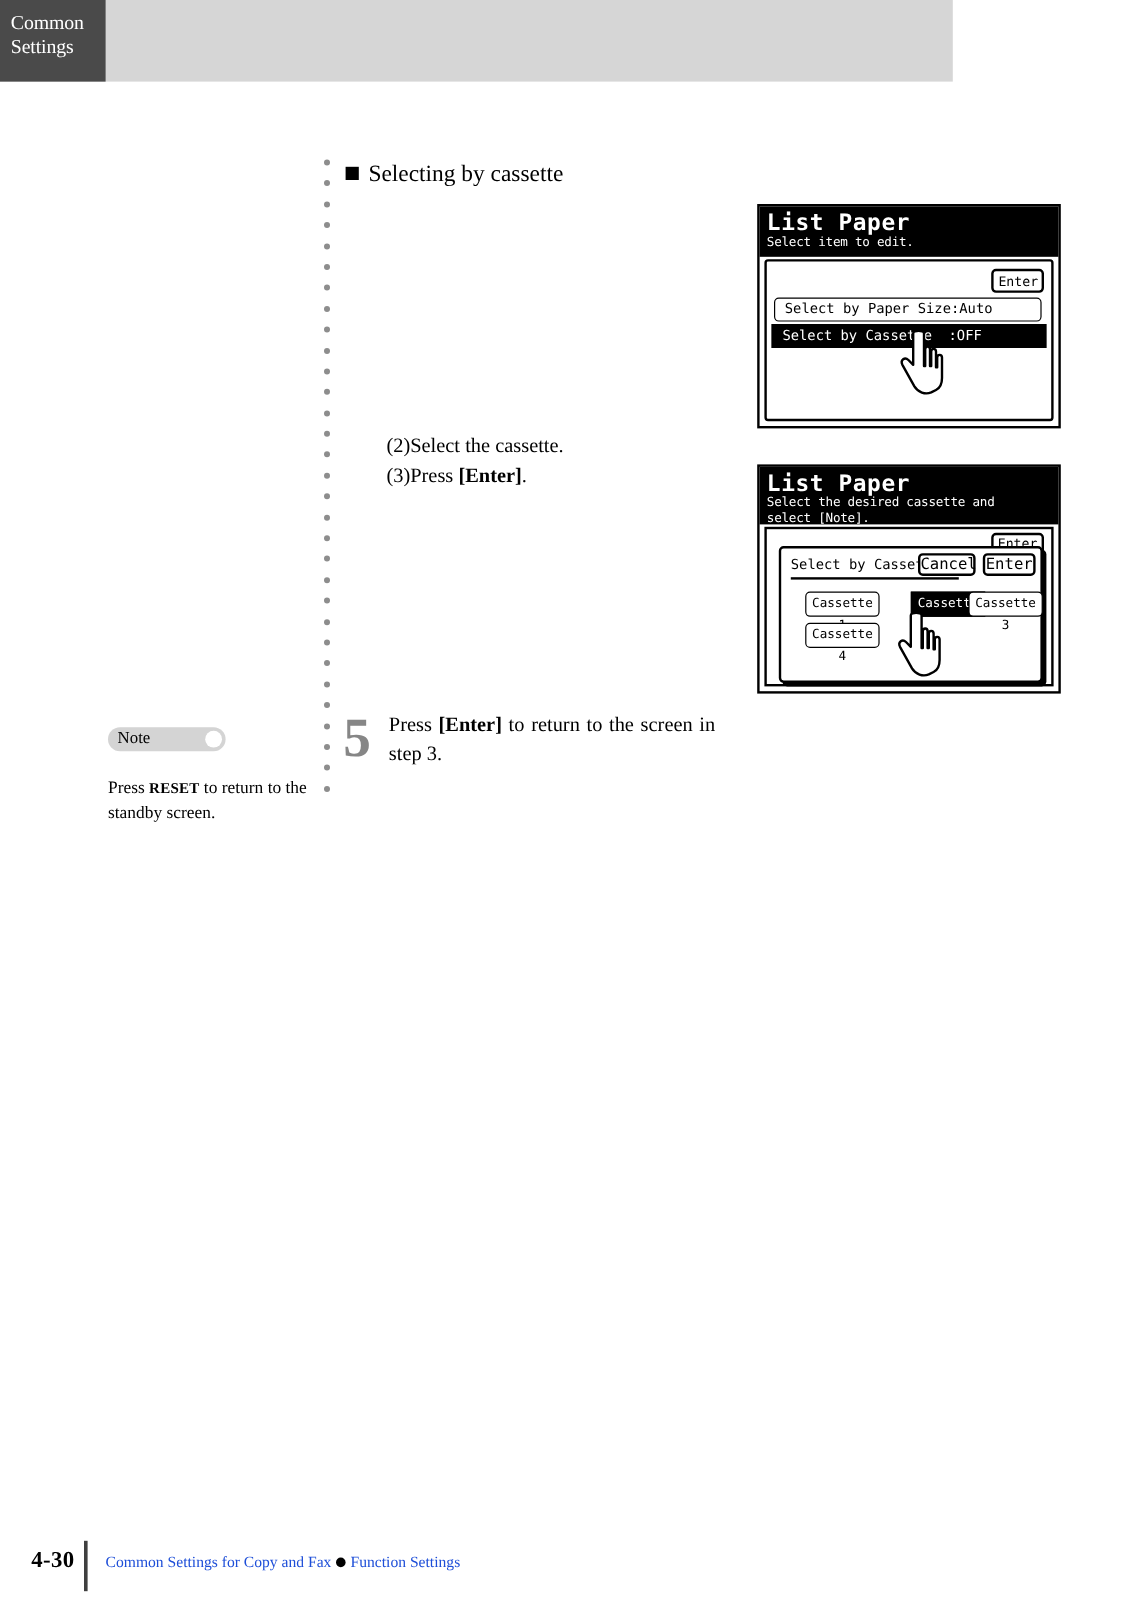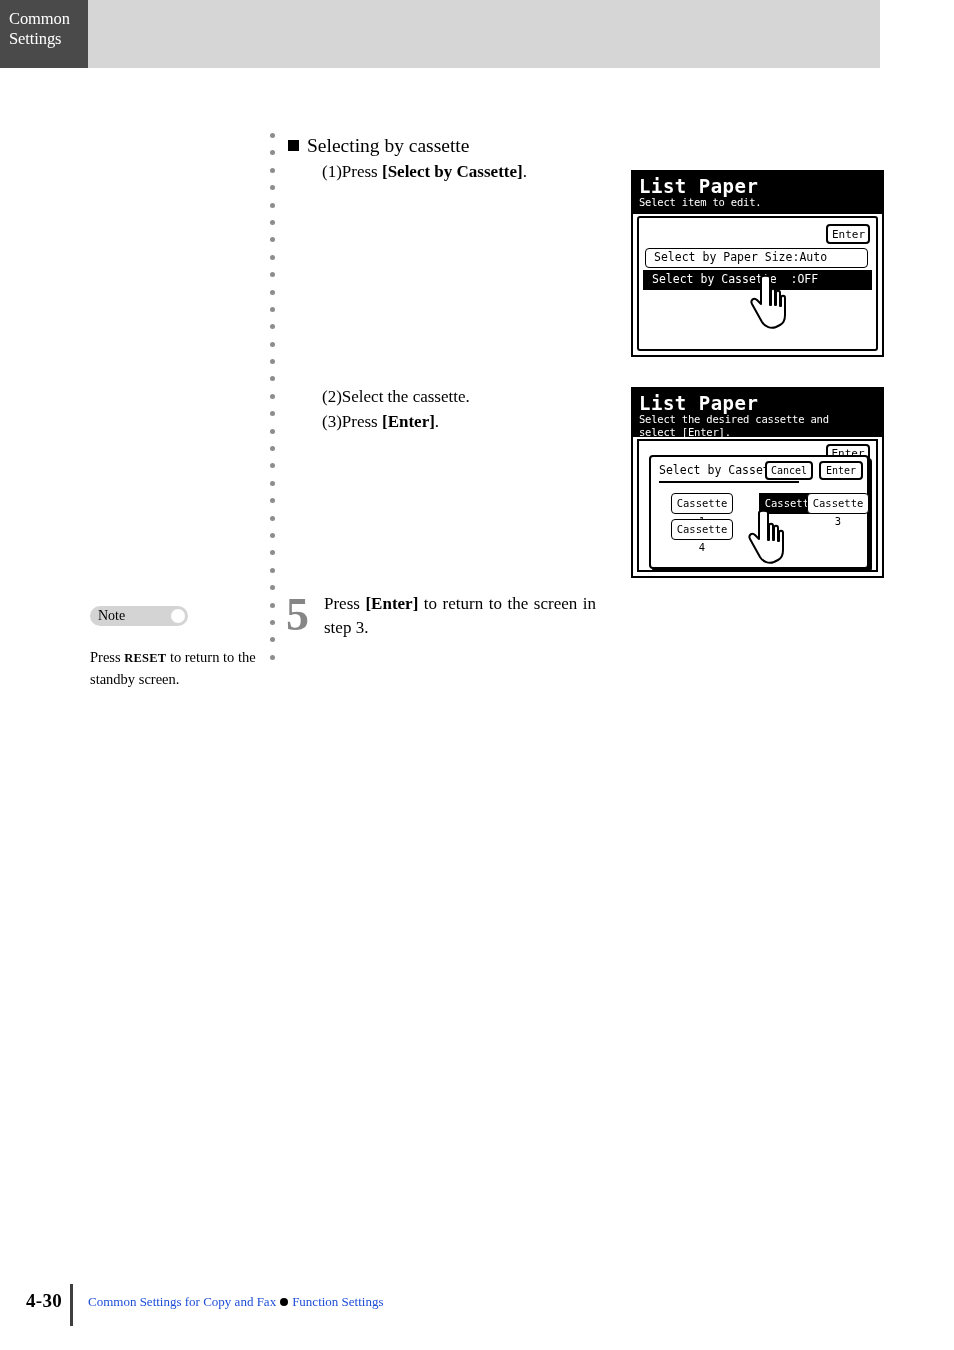--- a/index.html
+++ b/index.html
@@ -12,21 +12,21 @@
     background: #ffffff;
     font-family: "Liberation Serif", "DejaVu Serif", serif;
     position: relative;
     overflow: hidden;
   }
 
   
   .header-band {
     position: absolute;
     left: 0; top: 0;
-    width: 880px;
+    width: 794px;
     height: 68px;
     background: #d6d6d6;
   }
   .header-tab {
     position: absolute;
     left: 0; top: 0;
     width: 88px;
     height: 68px;
     background: #4a4a4a;
     color: #ffffff;
@@ -281,21 +281,21 @@
   }
   .dlg-btn {
     position: absolute;
     top: 4px;
     height: 19px;
     border: 2px solid #000;
     border-radius: 4px;
     background: #fff;
     color: #000;
     font-family: "DejaVu Sans Mono", "Liberation Mono", monospace;
-    font-size: 10px;
+    font-size: 13px;
     line-height: 14px;
     text-align: center;
     padding-top: 1px;
     box-sizing: border-box;
   }
   #dlg-cancel { right: 54px; width: 48px; }
   #dlg-enter  { right: 4px;  width: 44px; }
   .cas-btn {
     position: absolute;
     width: 62px;
@@ -404,23 +404,20 @@
     <i></i>
     <i></i>
     <i></i>
   </div>
 
 <div class="main-col">
   <div class="sec-head">
     <span class="sq"></span><span>Selecting by cassette</span>
   </div>
 
-  <div class="substep">
-    <span class="num">(1)</span><span>Press </span><b>[Select by Cassette]</b><span>.</span>
-  </div>
 
   <div class="gap-a"></div>
 
   <div class="substep">
     <span class="num">(2)</span><span>Select the cassette.</span>
   </div>
   <div class="substep">
     <span class="num">(3)</span><span>Press </span><b>[Enter]</b><span>.</span>
   </div>
 </div>
@@ -456,21 +453,21 @@
     <svg class="hand" style="left:108px; top:52px;" width="44" height="62" viewBox="0 0 44 62">
       <path d="M14 8 L14 34 L10 30 C7 27 3 30 5 34 L15 52 C18 57 24 59 29 57 L33 55 C37 53 38 49 38 45 L38 28 C38 25 34 25 34 28 L34 36 L33 36 L33 23 C33 20 29 20 29 23 L29 35 L28 35 L28 21 C28 18 24 18 24 21 L24 35 L23 35 L23 8 C23 5 14 5 14 8 Z" fill="#ffffff" stroke="#000000" stroke-width="2" stroke-linejoin="round"></path>
     </svg>
   </div>
 </div>
 
 <div class="lcd" id="panel2">
   <div class="lcd-title">
     <div class="t">List Paper</div>
     <div class="s">Select the desired cassette and
-select [Enter].</div>
+select [Note].</div>
   </div>
   <div class="inner">
     <div id="p2-ghost-enter">Enter</div>
 
     <div class="dialog">
       <div class="dlg-title">Select by Cassette</div>
       <div class="dlg-underline"></div>
       <div class="dlg-btn" id="dlg-cancel">Cancel</div>
       <div class="dlg-btn" id="dlg-enter">Enter</div>
 

